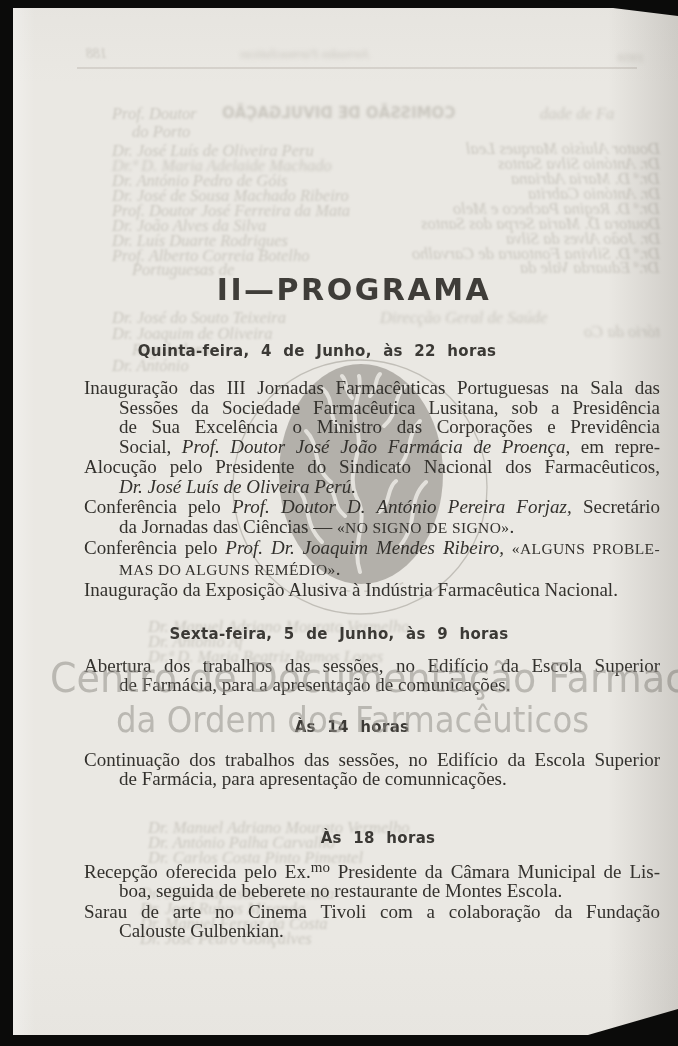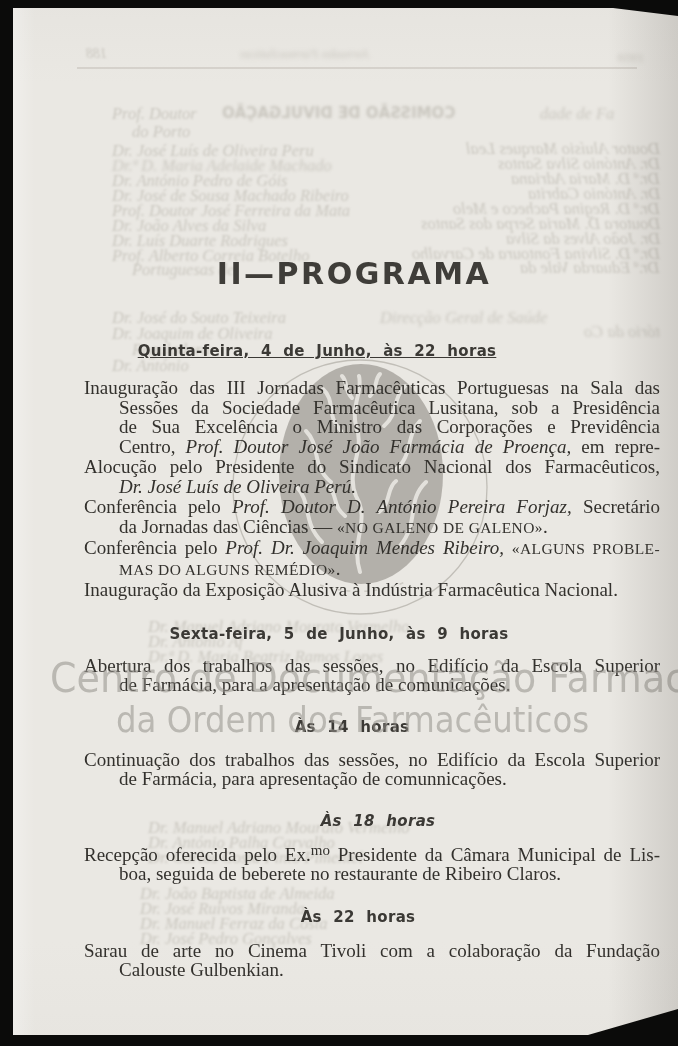--- a/index.html
+++ b/index.html
@@ -28,21 +28,21 @@
   #ghosts{position:absolute;inset:0;z-index:1;pointer-events:none;}
   .ghost{position:absolute;white-space:nowrap;color:#aaa69c;opacity:.5;
         font:italic 16.5px "Liberation Serif",serif;filter:blur(1.2px);}
   .ghost.m{transform:scaleX(-1);}
   .ghost.b{font:bold 15px "DejaVu Sans",sans-serif;font-style:normal;}
   
   #stamp{position:absolute;left:0;top:0;z-index:2;pointer-events:none;}
   
   #column{position:absolute;left:84px;top:343px;width:576px;z-index:3;
         color:#33312d;font-size:19px;line-height:19.5px;}
-  #doc-title{position:absolute;left:84px;top:256px;width:576px;z-index:3;
+  #doc-title{position:absolute;left:84px;top:272px;width:576px;z-index:3;
         font-family:"DejaVu Sans",sans-serif;font-weight:bold;font-size:30px;
         letter-spacing:2.5px;color:#3f3d39;text-align:center;transform:translateX(-18px);}
   .sec-heading{font-family:"DejaVu Sans",sans-serif;font-weight:bold;font-size:15px;
         line-height:17px;word-spacing:6px;letter-spacing:.3px;color:#3b3935;text-align:center;}
   .para{margin-bottom:1px;}
   .pline{text-align:justify;text-align-last:justify;text-justify:inter-word;}
   .pline.last{text-align-last:left;}
   .pline.cont{padding-left:35px;}
   .seg-i{font-style:italic;}
   .seg-c{font-size:15.5px;letter-spacing:.4px;}
@@ -120,58 +120,57 @@
       <path d="M379,512 C392,501 386,489 396,481"></path>
       <path d="M352,398 C344,390 348,382 342,376"></path>
       <path d="M370,396 C378,388 374,380 380,374"></path>
     </g>
     <path d="M320,585 A72,40 0 0 0 405,582" fill="none" stroke="#b3b0a8" stroke-width="1.5" stroke-dasharray="4 5" opacity="0.5"></path>
   </svg>
 
   <div id="doc-title">II—PROGRAMA</div>
 
   <div id="column">
-      <div class="sec-heading" style="margin: 0px 0px 18px; transform: translateX(-55px); text-decoration: underline;">Quinta-feira, 4 de Junho, às 22 horas</div>
+      <div class="sec-heading" style="margin: 0px 0px 18px; transform: translateX(-55px);">Quinta-feira, 4 de Junho, às 22 horas</div>
       <div class="para">
         <div class="pline"><span>Inauguração das III Jornadas Farmacêuticas Portuguesas na Sala das</span></div>
         <div class="pline cont"><span>Sessões da Sociedade Farmacêutica Lusitana, sob a Presidência</span></div>
         <div class="pline cont"><span>de Sua Excelência o Ministro das Corporações e Previdência</span></div>
-        <div class="pline cont"><span>Centro, </span><span class="seg-i">Prof. Doutor José João Farmácia de Proença,</span><span> em repre-</span></div>
+        <div class="pline cont"><span>Social, </span><span class="seg-i">Prof. Doutor José João Farmácia de Proença,</span><span> em repre-</span></div>
       </div>
       <div class="para">
         <div class="pline"><span>Alocução pelo Presidente do Sindicato Nacional dos Farmacêuticos,</span></div>
         <div class="pline cont last"><span class="seg-i">Dr. José Luís de Oliveira Perú.</span></div>
       </div>
       <div class="para">
         <div class="pline"><span>Conferência pelo </span><span class="seg-i">Prof. Doutor D. António Pereira Forjaz,</span><span> Secretário</span></div>
-        <div class="pline cont last"><span>da Jornadas das Ciências — </span><span class="seg-c">«NO GALENO DE GALENO»</span><span>.</span></div>
+        <div class="pline cont last"><span>da Jornadas das Ciências — </span><span class="seg-c">«NO SIGNO DE SIGNO»</span><span>.</span></div>
       </div>
       <div class="para">
         <div class="pline"><span>Conferência pelo </span><span class="seg-i">Prof. Dr. Joaquim Mendes Ribeiro,</span><span> </span><span class="seg-c">«ALGUNS PROBLE-</span></div>
         <div class="pline cont last"><span class="seg-c">MAS DO ALGUNS REMÉDIO»</span><span>.</span></div>
       </div>
       <div class="para">
         <div class="pline last"><span>Inauguração da Exposição Alusiva à Indústria Farmacêutica Nacional.</span></div>
       </div>
       <div class="sec-heading" style="margin: 26px 0px 13px; transform: translateX(-33px);">Sexta-feira, 5 de Junho, às 9 horas</div>
       <div class="para">
         <div class="pline"><span>Abertura dos trabalhos das sessões, no Edifício da Escola Superior</span></div>
         <div class="pline cont last"><span>de Farmácia, para a apresentação de comunicações.</span></div>
       </div>
       <div class="sec-heading" style="margin: 24px 0px 14px; transform: translateX(-20px);">Às 14 horas</div>
       <div class="para">
         <div class="pline"><span>Continuação dos trabalhos das sessões, no Edifício da Escola Superior</span></div>
         <div class="pline cont last"><span>de Farmácia, para apresentação de comunnicações.</span></div>
       </div>
-      <div class="sec-heading" style="margin: 24px 0px 11px; transform: translateX(6px); font-style: italic;">Às 18 horas</div>
+      <div class="sec-heading" style="margin: 41px 0px 11px; transform: translateX(6px);">Às 18 horas</div>
       <div class="para">
         <div class="pline"><span>Recepção oferecida pelo Ex.</span><span class="seg-sup">mo</span><span> Presidente da Câmara Municipal de Lis-</span></div>
-        <div class="pline cont last"><span>boa, seguida de beberete no restaurante de Ribeiro Claros.</span></div>
+        <div class="pline cont last"><span>boa, seguida de beberete no restaurante de Montes Escola.</span></div>
       </div>
-      <div class="sec-heading" style="margin: 25px 0px 15px; transform: translateX(-14px);">Às 22 horas</div>
       <div class="para">
         <div class="pline"><span>Sarau de arte no Cinema Tivoli com a colaboração da Fundação</span></div>
         <div class="pline cont last"><span>Calouste Gulbenkian.</span></div>
       </div>
     </div>
 
   <div id="watermark">
     <div class="wm wm1">Centro de Documentação Farmacêutica</div>
     <div class="wm wm2">da Ordem dos Farmacêuticos</div>
   </div>

